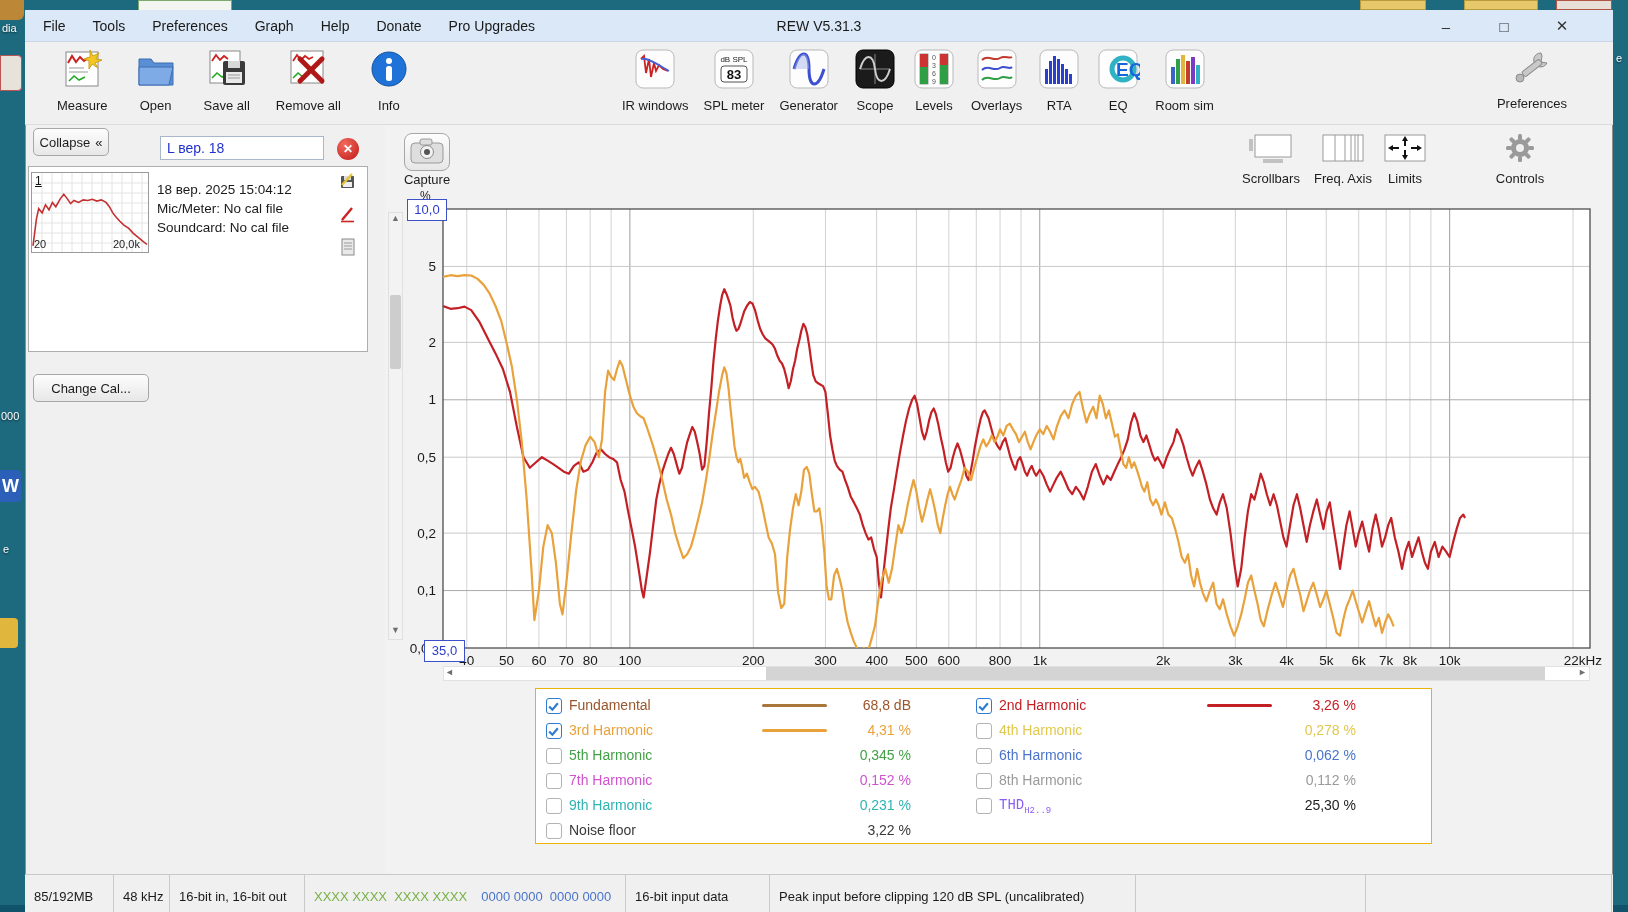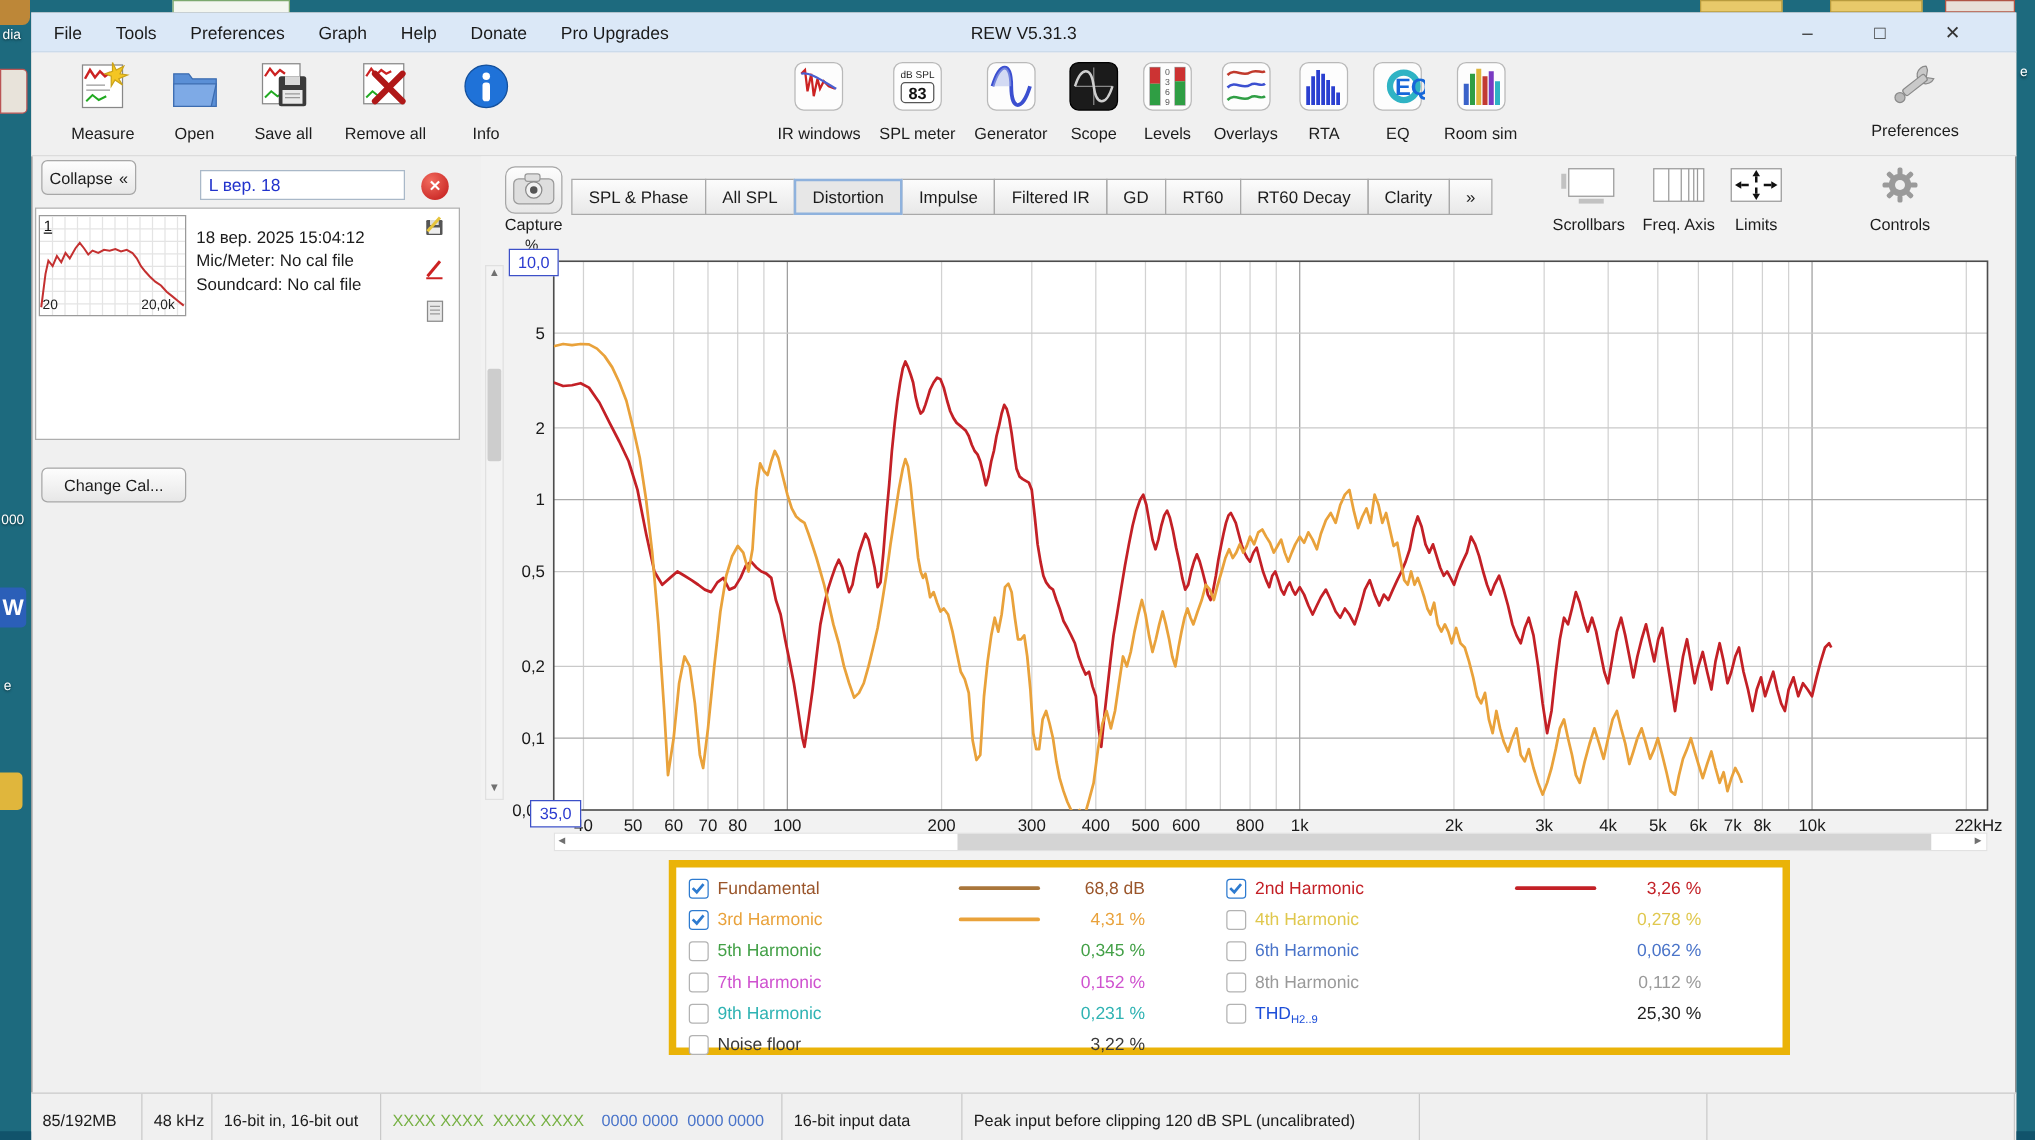--- a/index.html
+++ b/index.html
@@ -56,21 +56,21 @@
   .limitbox{background:#fff;border:1px solid #3c50c8;color:#2b3bd0;font-size:13px;text-align:center;line-height:19px;}
   #ylimit{left:407px;top:199px;width:38px;height:20px;}
   #xlimit{left:424px;top:640px;width:39px;height:20px;}
   #pct-label{left:420px;top:189px;font-size:12px;color:#222;}
   
   #hscroll{left:443px;top:666px;width:1147px;height:15px;background:#fff;border:1px solid #e2e2e2;box-sizing:border-box;}
   #hthumb{left:766px;top:667px;width:779px;height:13px;background:#d4d4d4;}
   #hl-arrow{left:445px;top:668px;}
   #hr-arrow{left:1578px;top:668px;}
   
-  #legend{left:535px;top:688px;width:897px;height:156px;background:#fff;border:6px solid #eab308;box-sizing:border-box;}
+  #legend{left:535px;top:688px;width:897px;height:156px;background:#fff;border:1px solid #eab308;box-sizing:border-box;}
   .leg-label{font-size:14px;white-space:nowrap;}
   .leg-val{font-size:14px;text-align:right;position:absolute;width:110px;}
   .chk{position:absolute;width:16px;height:16px;border-radius:3px;background:#fff;box-sizing:border-box;}
   
   #statusbar{left:25px;top:874px;width:1588px;height:43px;background:#f0f0f0;border-top:1px solid #c9c9c9;box-sizing:border-box;display:flex;}
   .status-cell{height:100%;border-right:1px solid #c9c9c9;box-sizing:border-box;display:flex;align-items:center;padding-left:9px;font-size:13px;color:#1b1b1b;white-space:nowrap;overflow:hidden;}
   svg text{font-family:"Liberation Sans",sans-serif;}
 </style>
 </head>
 <body>
@@ -353,32 +353,20 @@
       <svg width="34" height="26" viewBox="0 0 34 26">
           <rect x="1" y="5" width="32" height="20" rx="4" fill="#dedede" stroke="#9a9a9a"></rect>
           <rect x="10" y="1" width="12" height="6" rx="2" fill="#dedede" stroke="#9a9a9a"></rect>
           <circle cx="17" cy="14" r="6.5" fill="#f2f2f2" stroke="#8a8a8a"></circle>
           <circle cx="17" cy="14" r="3" fill="#555"></circle>
         </svg>
     </span>
   </div>
   <div class="abs" id="capture-lbl">Capture</div>
 
-  <div class="abs" id="tabs">
-      <div class="tab">SPL &amp; Phase</div>
-      <div class="tab">All SPL</div>
-      <div class="tab active">Distortion</div>
-      <div class="tab">Impulse</div>
-      <div class="tab">Filtered IR</div>
-      <div class="tab">GD</div>
-      <div class="tab">RT60</div>
-      <div class="tab">RT60 Decay</div>
-      <div class="tab">Clarity</div>
-      <div class="tab">»</div>
-    </div>
 
   <div class="abs" id="graph-buttons">
       <div class="gbtn abs" style="left: 1223px; top: 133px;">
         <span><svg width="48" height="30" viewBox="0 0 48 30">
             <rect x="8" y="2" width="36" height="22" fill="#fff" stroke="#9a9a9a"></rect>
             <rect x="2" y="6" width="4" height="12" fill="#c2c2c2"></rect>
             <rect x="16" y="26" width="20" height="4" fill="#c2c2c2"></rect>
           </svg></span>
         <span class="lbl">Scrollbars</span>
       </div>
@@ -549,21 +537,21 @@
       <div class="chk abs" style="left: 440px; top: 34px; border: 1.5px solid rgb(179, 179, 179);"></div>
       <div class="leg-label abs" style="left: 463px; top: 33px; color: rgb(224, 200, 78);">4th Harmonic</div>
       <div class="leg-val abs" style="left: 710px; top: 33px; color: rgb(224, 200, 78);">0,278 %</div>
       <div class="chk abs" style="left: 440px; top: 59px; border: 1.5px solid rgb(179, 179, 179);"></div>
       <div class="leg-label abs" style="left: 463px; top: 58px; color: rgb(74, 116, 201);">6th Harmonic</div>
       <div class="leg-val abs" style="left: 710px; top: 58px; color: rgb(74, 116, 201);">0,062 %</div>
       <div class="chk abs" style="left: 440px; top: 84px; border: 1.5px solid rgb(179, 179, 179);"></div>
       <div class="leg-label abs" style="left: 463px; top: 83px; color: rgb(154, 154, 154);">8th Harmonic</div>
       <div class="leg-val abs" style="left: 710px; top: 83px; color: rgb(154, 154, 154);">0,112 %</div>
       <div class="chk abs" style="left: 440px; top: 109px; border: 1.5px solid rgb(179, 179, 179);"></div>
-      <div class="leg-label abs" style="left: 463px; top: 108px; color: #1d4ed8;">THD<sub style="font-size:9px">H2..9</sub></div>
+      <div class="leg-label abs" style="left: 463px; top: 108px; color: #8b5cf6; font-family: Liberation Mono, monospace;">THD<sub style="font-size:9px">H2..9</sub></div>
       <div class="leg-val abs" style="left: 710px; top: 108px; color: rgb(34, 34, 34);">25,30 %</div>
     </div>
 
   <div class="abs" id="statusbar">
       <div class="status-cell" style="width: 89px;">85/192MB</div>
       <div class="status-cell" style="width: 56px;">48 kHz</div>
       <div class="status-cell" style="width: 135px;">16-bit in, 16-bit out</div>
       <div class="status-cell" style="width: 321px;">
         <span style="color: rgb(118, 176, 67); margin-right: 14px; white-space: pre;">XXXX XXXX  XXXX XXXX</span>
         <span style="color: rgb(74, 116, 201); margin-right: 14px; white-space: pre;">0000 0000  0000 0000</span>

